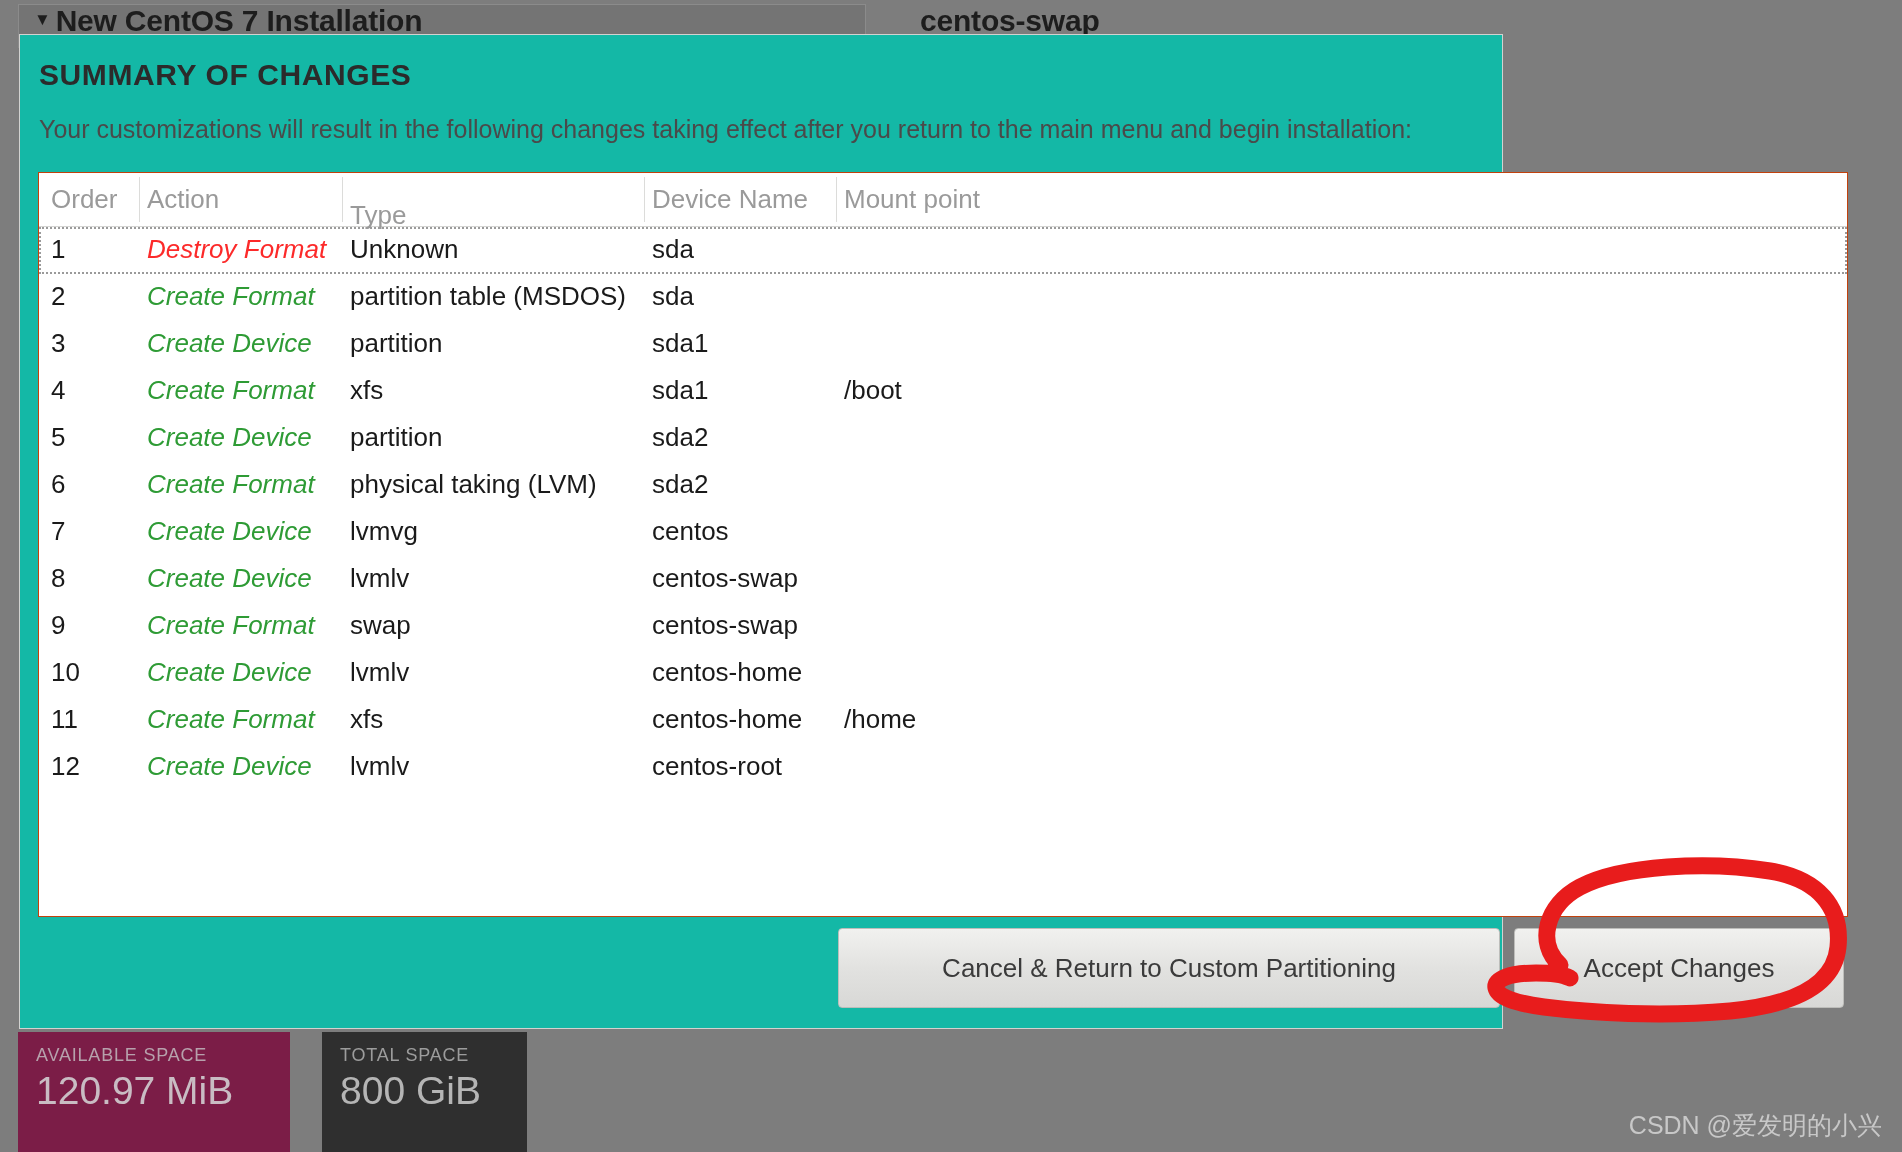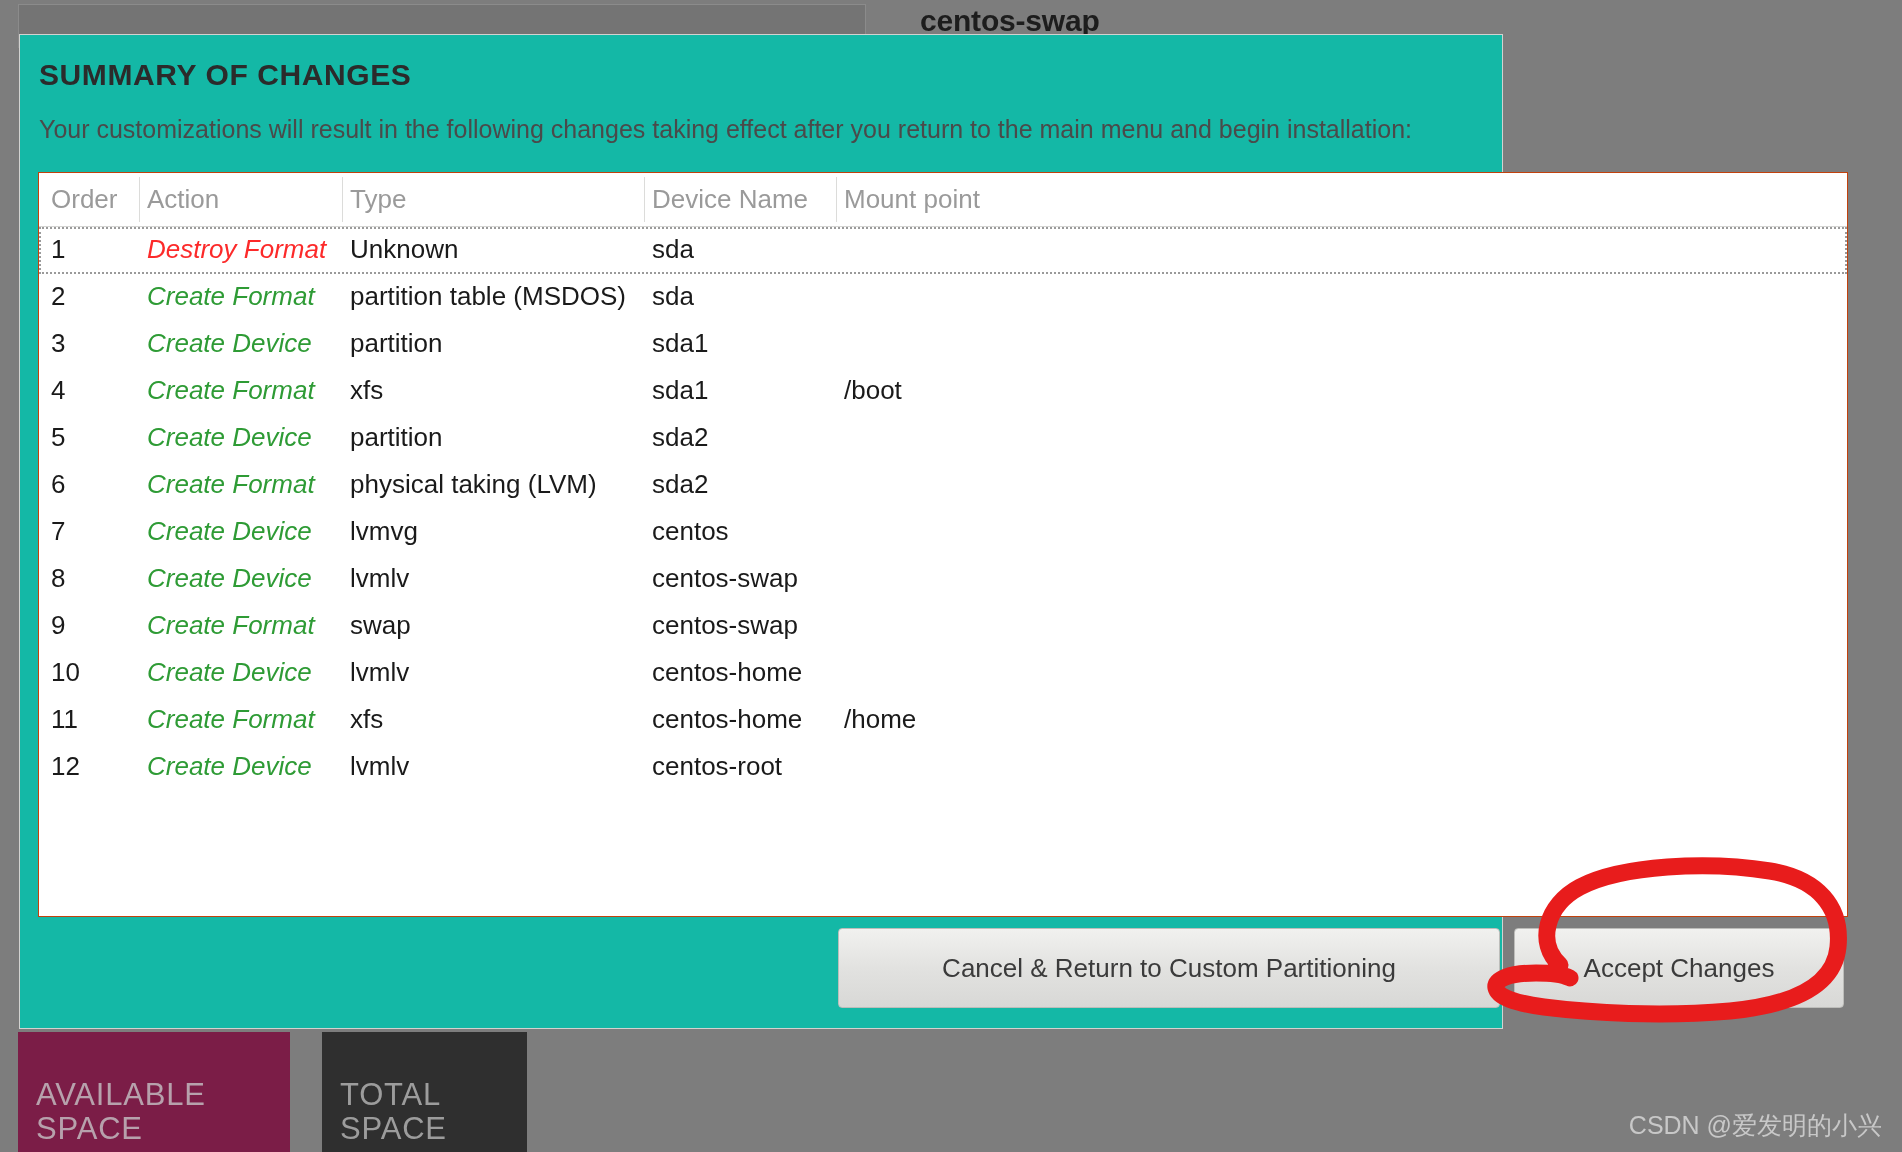--- a/index.html
+++ b/index.html
@@ -193,25 +193,24 @@
     background: #7b1d47;
   }
   #space-total {
     left: 322px;
     top: 1032px;
     width: 205px;
     height: 152px;
     background: #2f2f2f;
   }
   .space-label {
-    font-size: 31px;
+    font-size: 18px;
     color: #b7a1ac;
     letter-spacing: 0.8px;
     line-height: 1.1;
-    margin-top: 32px;
   }
   #space-total .space-label { color: #9c9c9c; }
   .space-value {
     font-size: 39px;
     color: #c9bcc3;
     line-height: 1.15;
     margin-top: 3px;
   }
   #space-total .space-value { color: #b5b5b5; }
 
@@ -224,34 +223,37 @@
     color: #c8c8c8;
     white-space: nowrap;
   }
 </style>
 </head>
 <body>
 
 <div id="root">
 
   <div class="bg-panel"></div>
+  <div class="bg-label bg-label-left">
+    <span class="bg-caret">▼</span><span>New CentOS 7 Installation</span>
+  </div>
   <div class="bg-label bg-label-right">centos-swap</div>
 
   <div class="dialog">
 
     <div class="dialog-title">SUMMARY OF CHANGES</div>
     <div class="dialog-desc">Your customizations will result in the following changes taking effect after you return to the main menu and begin installation:</div>
 
     <div class="table-wrap">
       <div class="thead">
         <span class="th" style="left:12px;">Order</span>
         <span class="vdiv" style="left:100px;"></span>
         <span class="th" style="left:108px;">Action</span>
         <span class="vdiv" style="left:303px;"></span>
-        <span class="th" style="left:311px;">Type</span>
+        <span class="th" style="left:311px;margin-top:16px;">Type</span>
         <span class="vdiv" style="left:605px;"></span>
         <span class="th" style="left:613px;">Device Name</span>
         <span class="vdiv" style="left:797px;"></span>
         <span class="th" style="left:805px;">Mount point</span>
       </div>
       <div class="tbody" id="tbody">
           <div class="trow focused">
             <span class="cell c-order">1</span>
             <span class="cell c-action act-destroy">Destroy Format</span>
             <span class="cell c-type">Unknown</span>

